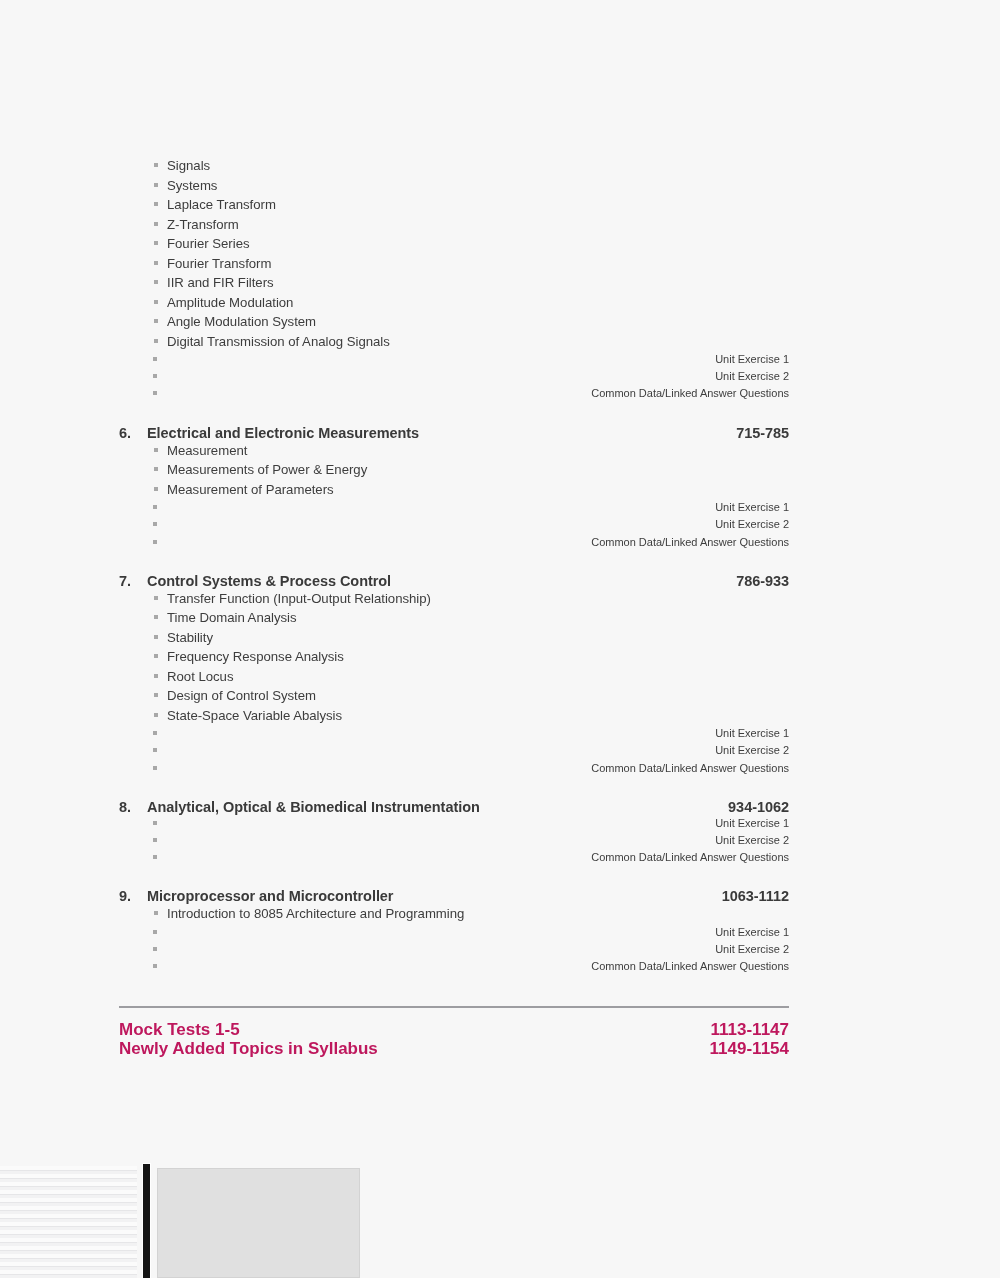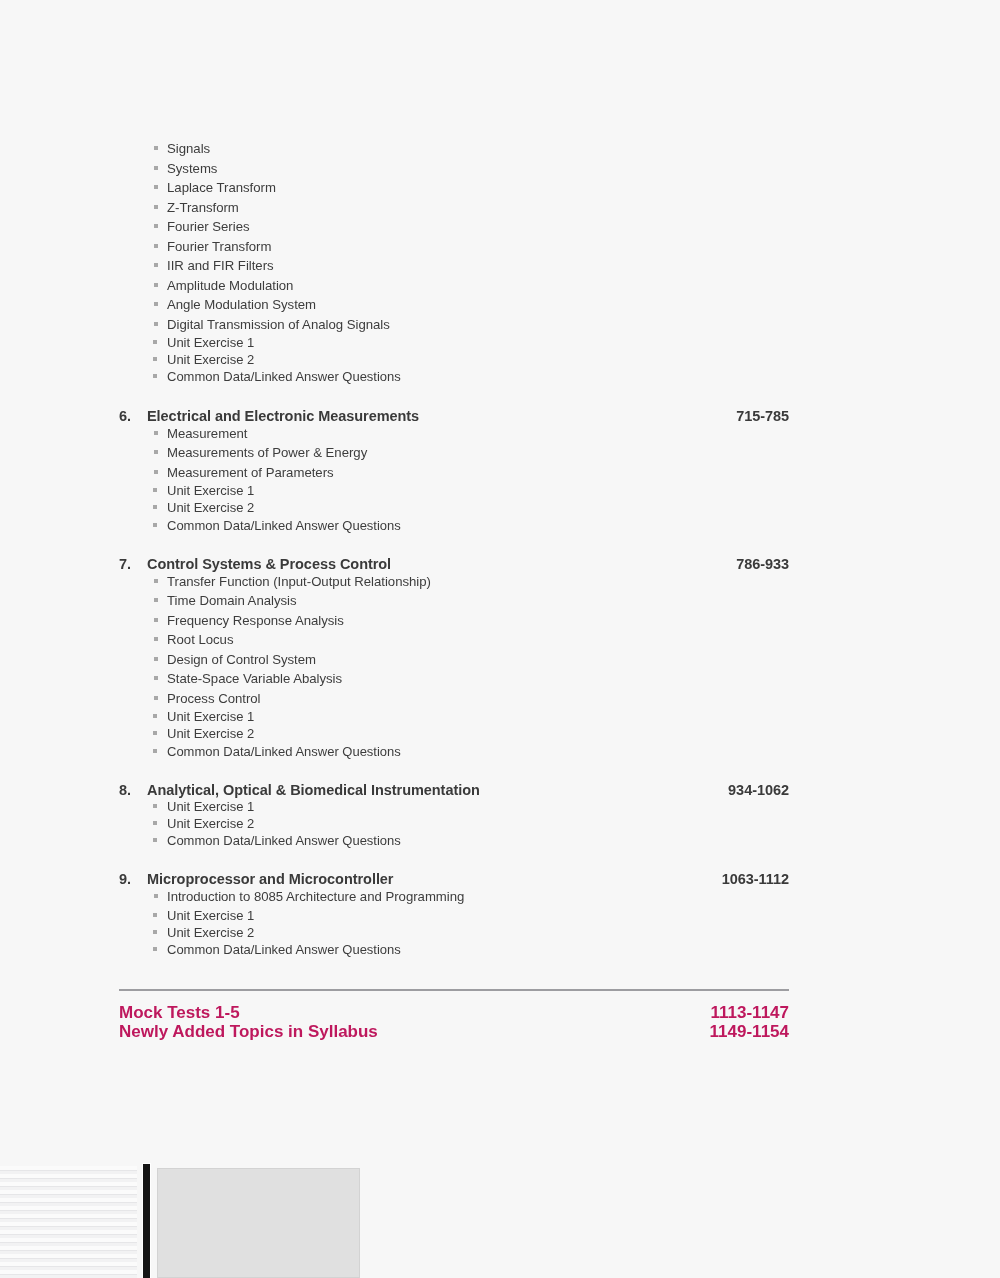--- a/index.html
+++ b/index.html
@@ -58,23 +58,24 @@
     color: #3d3d3d;
   }
   ul.topics li {
     padding-left: 48px;
     font-size: 13.2px;
     line-height: 19.5px;
     letter-spacing: -0.02px;
   }
   ul.exercises li {
     padding-left: 48px;
-    font-size: 13px;
+    font-size: 11px;
     line-height: 17.2px;
     letter-spacing: -0.01px;
+    text-align: right;
   }
   
   ul.topics li::before,
   ul.exercises li::before {
     content: "";
     position: absolute;
     width: 4px;
     height: 4px;
     background: #a8a8a8;
   }
@@ -147,21 +148,21 @@
     width: 203px;
     height: 110px;
     background: #e0e0e0;
     border: 1px solid #d3d3d3;
     box-sizing: border-box;
   }
 </style>
 </head>
 <body>
 
-<div class="page" style="top:139px;">
+<div class="page" style="top:156px;">
 
   <div>
     <ul class="topics">
         <li>Signals</li>
         <li>Systems</li>
         <li>Laplace Transform</li>
         <li>Z-Transform</li>
         <li>Fourier  Series</li>
         <li>Fourier  Transform</li>
         <li>IIR and FIR Filters</li>
@@ -196,25 +197,25 @@
       </div>
       <div class="chapter-group">
         <div class="chapter">
           <span class="chapter-num">7.</span>
           <span class="chapter-title">Control Systems &amp; Process Control</span>
           <span class="chapter-pages">786-933</span>
         </div>
         <ul class="topics topic-block">
           <li>Transfer Function (Input-Output Relationship)</li>
           <li>Time Domain Analysis</li>
+          <li>Stability</li>
           <li>Frequency Response Analysis</li>
           <li>Root Locus</li>
           <li>Design of Control System</li>
           <li>State-Space Variable Abalysis</li>
-          <li>Process Control</li>
         </ul>
         <ul class="exercises exercise-block">
           <li>Unit Exercise 1</li>
           <li>Unit Exercise 2</li>
           <li>Common Data/Linked Answer Questions</li>
         </ul>
       </div>
       <div class="chapter-group">
         <div class="chapter">
           <span class="chapter-num">8.</span>

